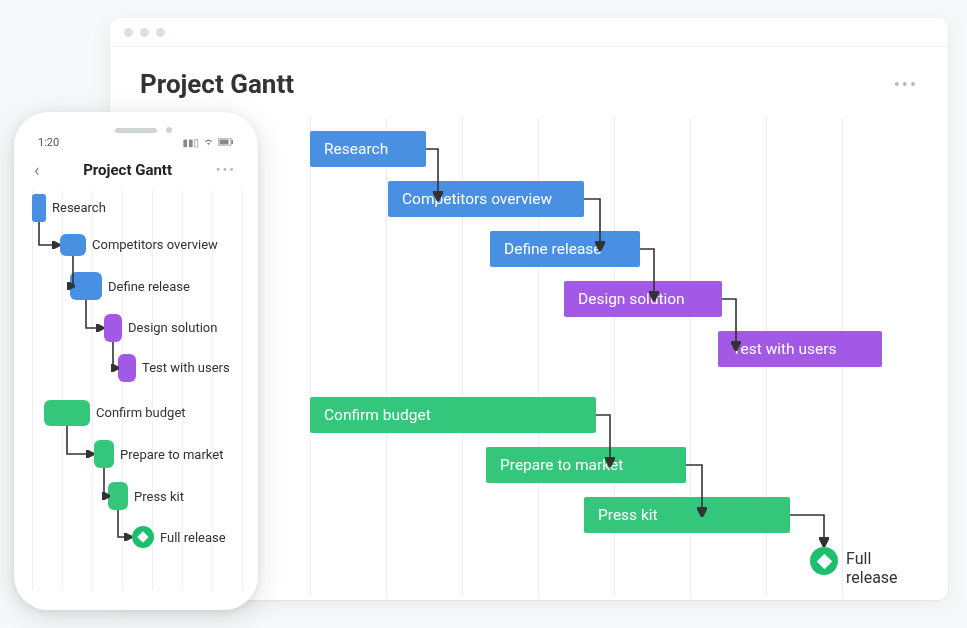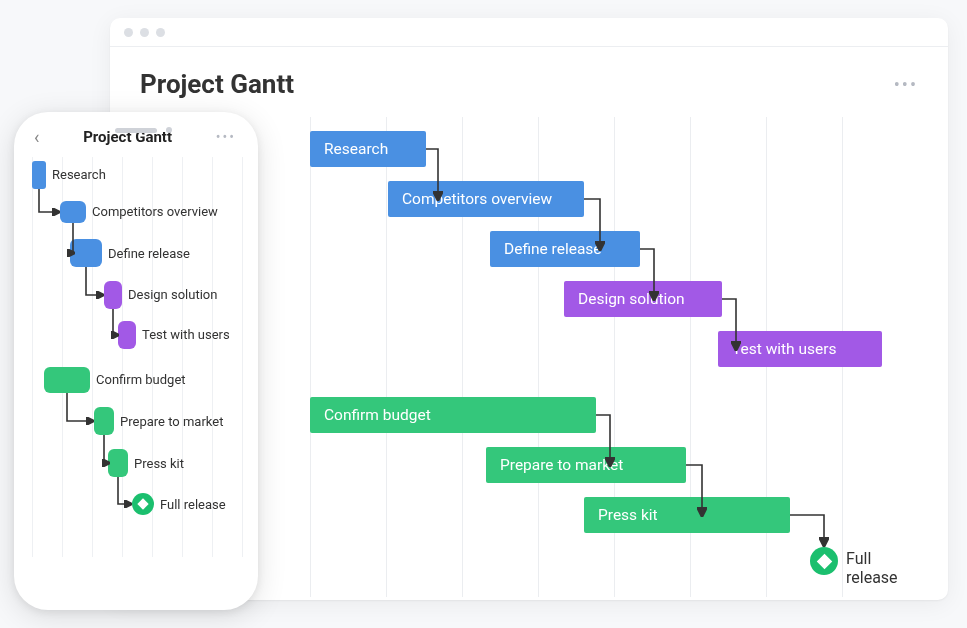--- a/index.html
+++ b/index.html
@@ -230,20 +230,38 @@
       <path d="M480,398 L514,398 L514,428" marker-end="url(#ah)"></path>
     </svg>
   </div>
 </div>
 
 <div class="phone">
   <div class="phone-screen">
     <div class="notch"></div>
     <div class="notch-dot"></div>
 
+    <div class="statusbar">
+      <span>1:20</span>
+      <span class="status-icons">
+        <span>▮▮▯</span>
+        <span>
+          <svg width="11" height="9" viewBox="0 0 11 9">
+              <path d="M5.5 8 L4 6.4 Q5.5 5 7 6.4 Z M2 4.2 Q5.5 1 9 4.2 L8 5.2 Q5.5 3 3 5.2 Z" fill="#888"></path>
+            </svg>
+        </span>
+        <span>
+          <svg width="16" height="8" viewBox="0 0 16 8">
+              <rect x="0" y="0" width="13" height="8" rx="1.5" fill="none" stroke="#888"></rect>
+              <rect x="13.5" y="2" width="1.5" height="4" fill="#888"></rect>
+              <rect x="1.5" y="1.5" width="9" height="5" fill="#888"></rect>
+            </svg>
+        </span>
+      </span>
+    </div>
 
     <div class="phone-header">
       <span class="back-chev">‹</span>
       <span class="phone-title">Project Gantt</span>
       <span class="phone-more">•••</span>
     </div>
 
     <div class="phone-gantt">
       <div class="pgrid" style="left:8px"></div>
       <div class="pgrid" style="left:38px"></div>

